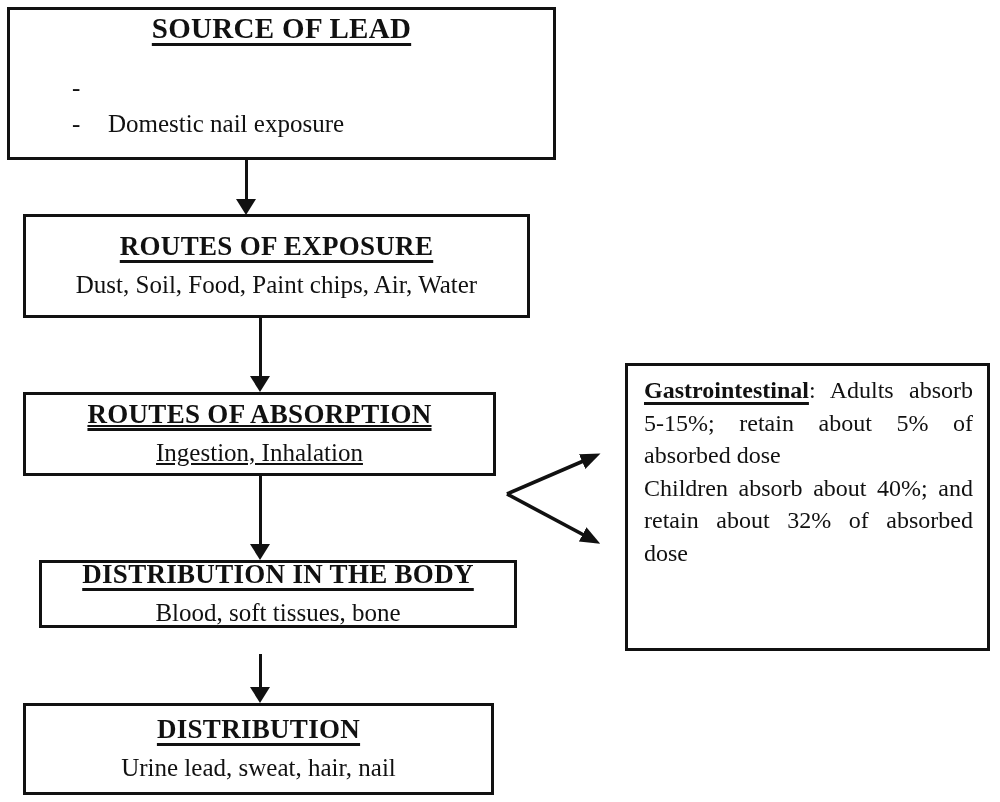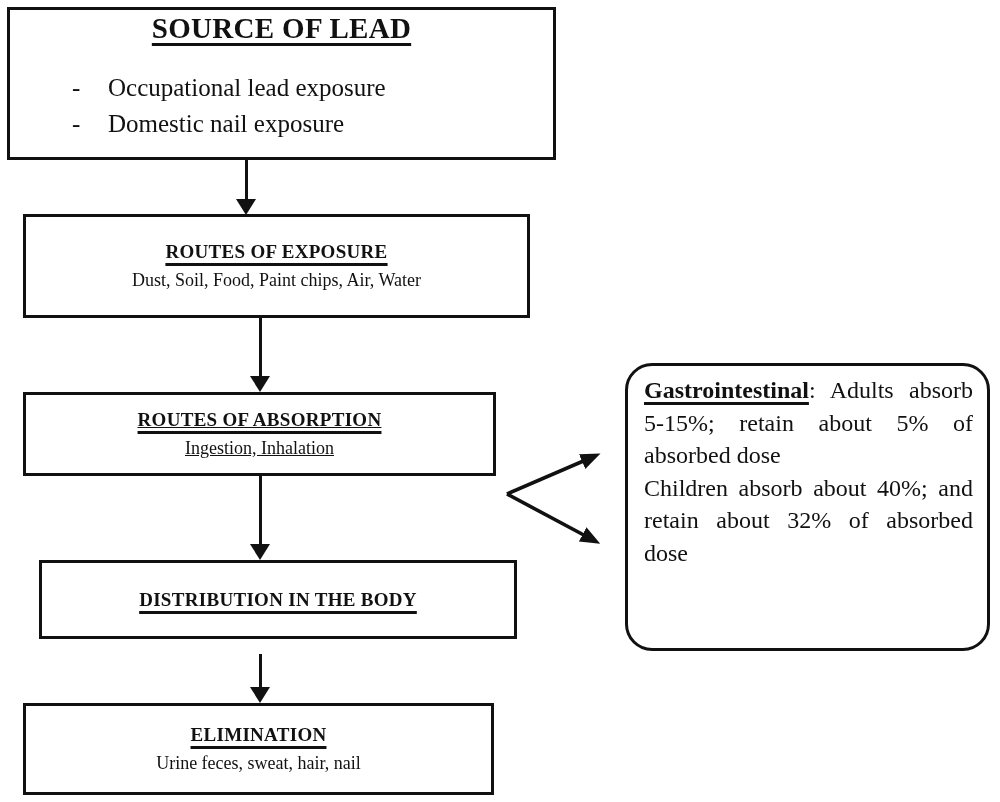--- a/index.html
+++ b/index.html
@@ -24,30 +24,30 @@
   }
   .center-box {
     display: flex;
     flex-direction: column;
     align-items: center;
     justify-content: center;
     text-align: center;
   }
   .box-title {
     font-weight: 700;
-    font-size: 19px;
+    font-size: 27px;
     letter-spacing: 0.3px;
     text-decoration-line: underline;
     text-decoration-thickness: 3px;
     text-underline-offset: 5px;
     white-space: nowrap;
     line-height: 1.25;
   }
   .box-body {
-    font-size: 18px;
+    font-size: 25px;
     white-space: nowrap;
     line-height: 1.3;
     margin-top: 5px;
   }
   
   #source-box {
   }
   #source-box .box-title {
     font-size: 29px;
     text-align: center;
@@ -86,21 +86,20 @@
     width: 0;
     height: 0;
     border-left: 10px solid transparent;
     border-right: 10px solid transparent;
     border-top: 16px solid #111111;
   }
   
   #side-box {
     padding: 8px 14px 0 16px;
     text-align: justify;
-    border-radius: 27px;
   }
   #side-box p {
     margin: 0;
     font-size: 24px;
     line-height: 32.6px;
   }
   .term {
     font-weight: 700;
     text-decoration-line: underline;
     text-decoration-thickness: 2.5px;
@@ -117,21 +116,20 @@
 </head>
 <body>
 
 <div id="canvas">
 
   <div class="fbox" id="source-box" style="left:7px; top:7px; width:549px; height:153px;">
     <span class="box-title">SOURCE OF LEAD</span>
     <div class="bullet-list">
       <div class="bullet-row">
         <span class="bullet-dash">-</span>
-        <span>Occupational lead exposure</span>
       </div>
       <div class="bullet-row">
         <span class="bullet-dash">-</span>
         <span>Domestic nail exposure</span>
       </div>
     </div>
   </div>
 
   <div class="varrow" style="left:236px; top:160px; height:55px;">
     <div class="shaft"></div>
@@ -151,32 +149,33 @@
   <div class="fbox center-box" style="left:23px; top:392px; width:473px; height:84px;text-decoration:underline;">
     <span class="box-title">ROUTES OF ABSORPTION</span>
     <span class="box-body">Ingestion, Inhalation</span>
   </div>
 
   <div class="varrow" style="left:250px; top:476px; height:84px;">
     <div class="shaft"></div>
     <div class="head"></div>
   </div>
 
-  <div class="fbox center-box" style="left:39px; top:560px; width:478px; height:79px;">
+  <div class="fbox center-box" style="left:39px; top:560px; width:478px; height:68px;">
     <span class="box-title">DISTRIBUTION IN THE BODY</span>
+    <span class="box-body">Blood, soft tissues, bone</span>
   </div>
 
   <div class="varrow" style="left:250px; top:654px; height:49px;">
     <div class="shaft"></div>
     <div class="head"></div>
   </div>
 
   <div class="fbox center-box" style="left:23px; top:703px; width:471px; height:92px;">
-    <span class="box-title">ELIMINATION</span>
-    <span class="box-body">Urine feces, sweat, hair, nail</span>
+    <span class="box-title">DISTRIBUTION</span>
+    <span class="box-body">Urine lead, sweat, hair, nail</span>
   </div>
 
   <svg class="branch-svg" viewBox="0 0 125 125" xmlns="http://www.w3.org/2000/svg">
     <defs>
       <marker id="ah" markerUnits="userSpaceOnUse" markerWidth="22" markerHeight="18" refX="14" refY="8" orient="auto">
         <polygon points="0,0 20,8 0,16" fill="#111111"></polygon>
       </marker>
     </defs>
     <line x1="12" y1="59" x2="100" y2="21" stroke="#111111" stroke-width="3.6" marker-end="url(#ah)"></line>
     <line x1="12" y1="59" x2="100" y2="106" stroke="#111111" stroke-width="3.6" marker-end="url(#ah)"></line>

